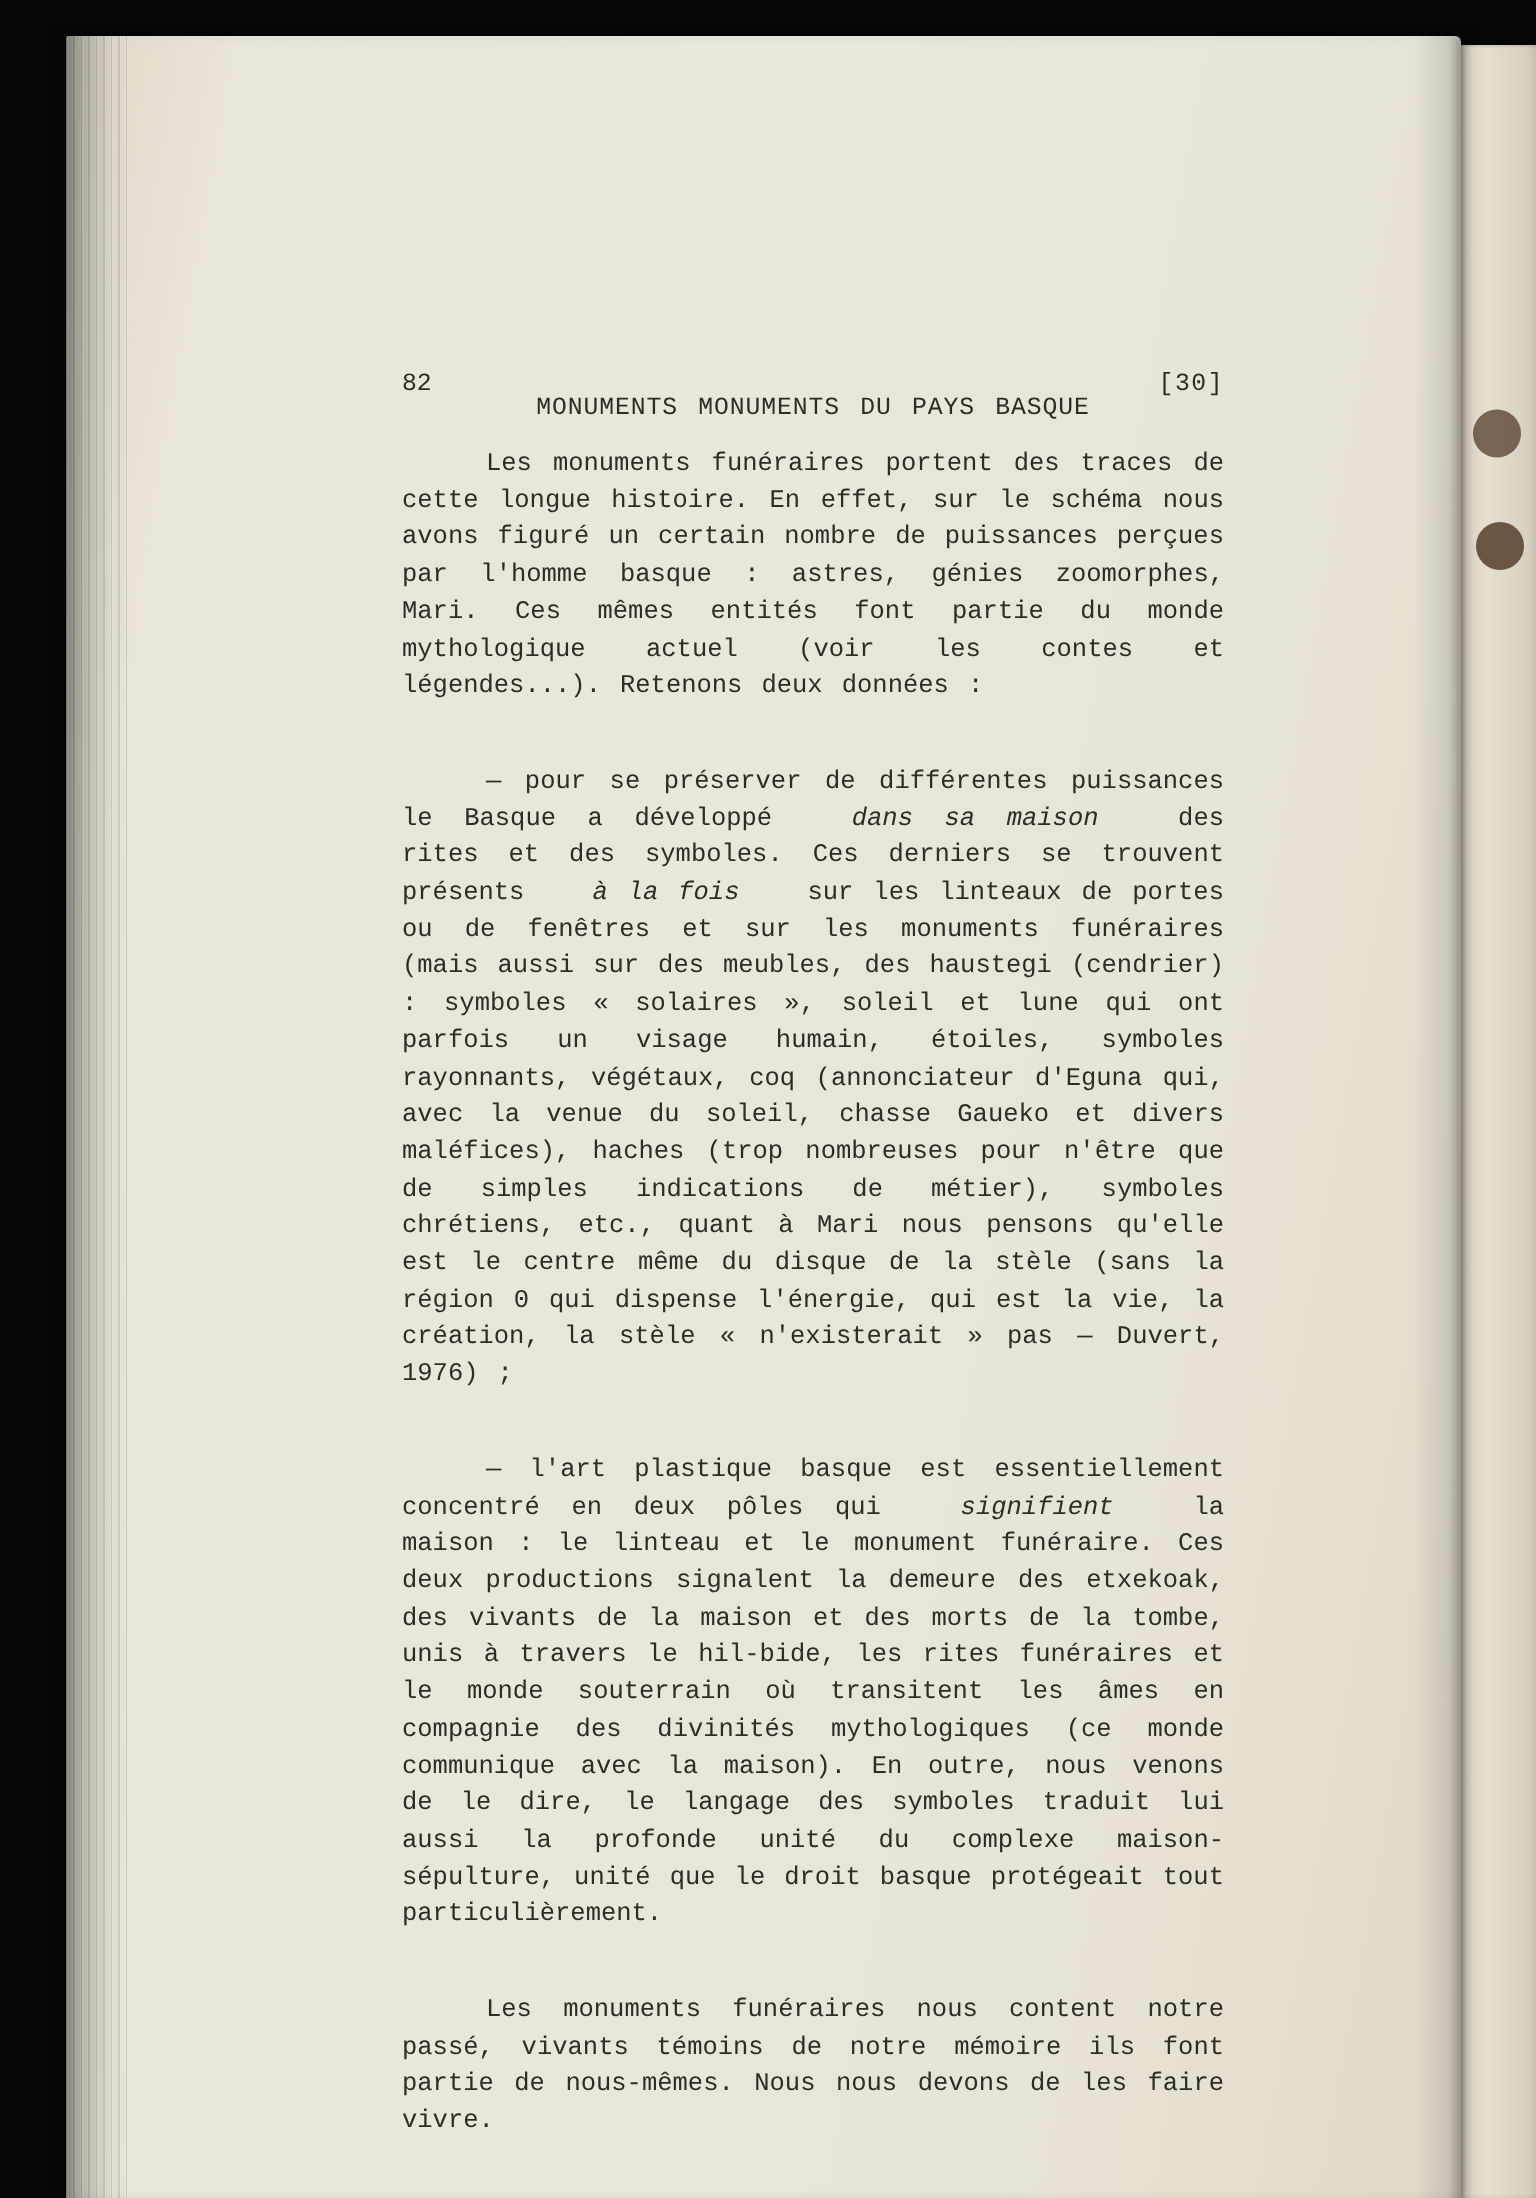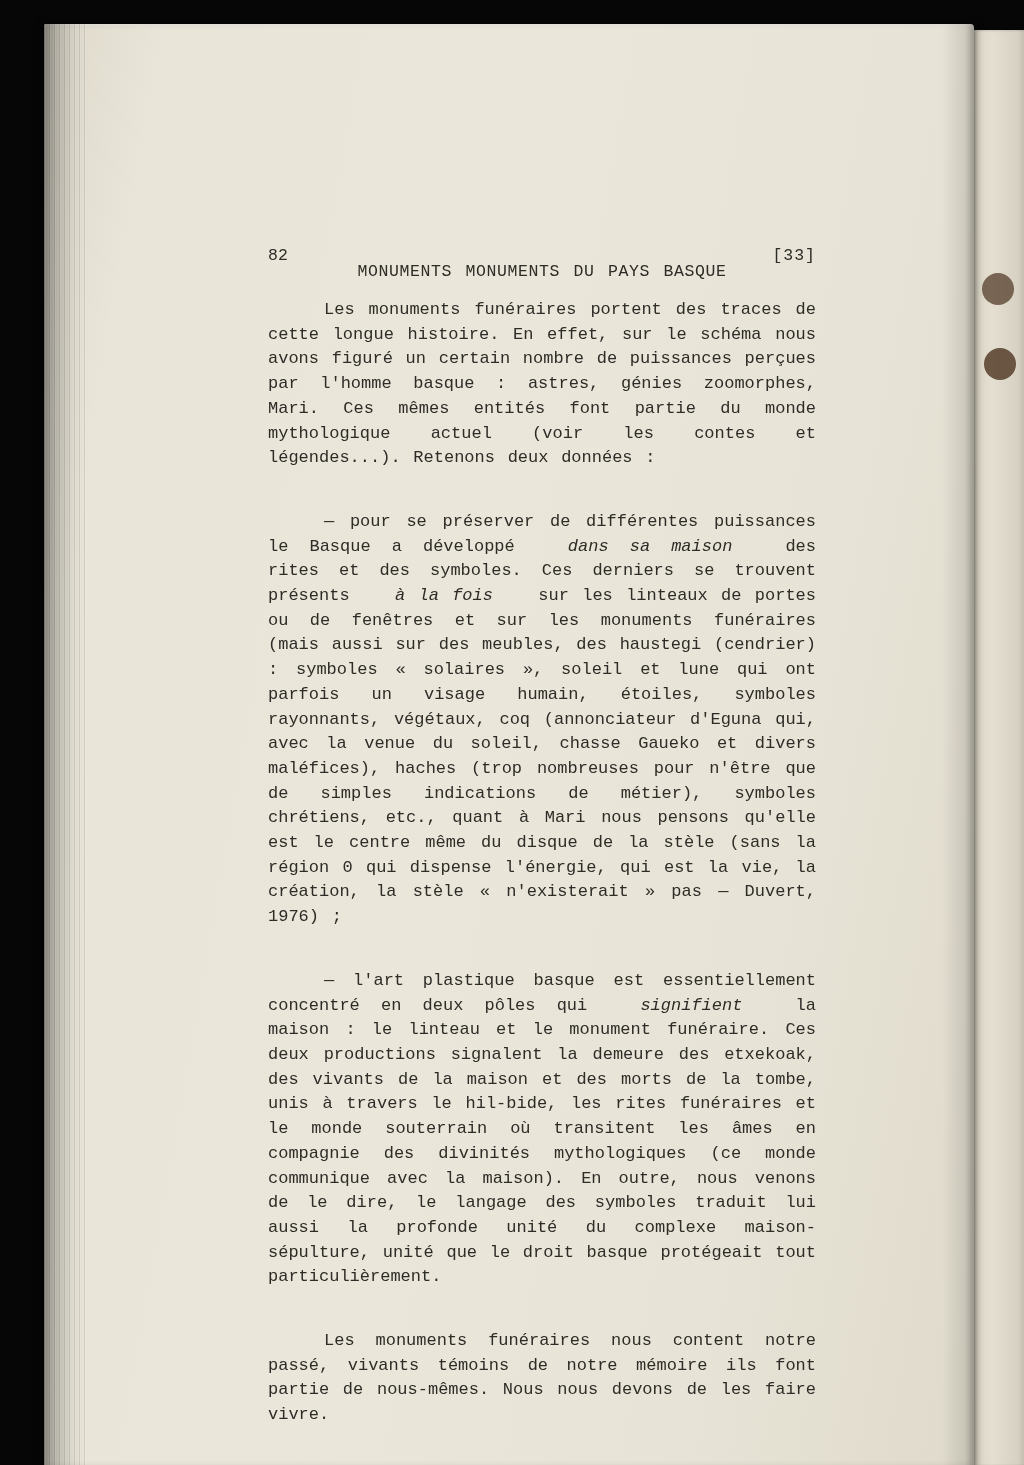--- a/index.html
+++ b/index.html
@@ -105,21 +105,21 @@
 
   <div class="page">
     <div class="gutter"></div>
     <div class="page-right-shade"></div>
 
     <div class="text-block">
 
       <div class="running-head">
         <span class="pageno">82</span>
         <span class="rtitle">MONUMENTS MONUMENTS DU PAYS BASQUE</span>
-        <span class="folio">[33]</span>
+        <span class="folio">[30]</span>
       </div>
 
       <p class="para"><span>Les monuments funéraires portent des traces de cette longue histoire. En effet, sur le schéma nous avons figuré un certain nombre de puissances perçues par l'homme basque : astres, génies zoomorphes, Mari. Ces mêmes entités font partie du monde mythologique actuel (voir les contes et légendes...). Retenons deux données :</span></p>
 
       <p class="para"><span>— pour se préserver de différentes puissances le Basque a développé </span><span class="it">dans sa maison</span><span> des rites et des symboles. Ces derniers se trouvent présents </span><span class="it">à la fois</span><span> sur les linteaux de portes ou de fenêtres et sur les monuments funéraires (mais aussi sur des meubles, des haustegi (cendrier) : symboles « solaires », soleil et lune qui ont parfois un visage humain, étoiles, symboles rayonnants, végétaux, coq (annonciateur d'Eguna qui, avec la venue du soleil, chasse Gaueko et divers maléfices), haches (trop nombreuses pour n'être que de simples indications de métier), symboles chrétiens, etc., quant à Mari nous pensons qu'elle est le centre même du disque de la stèle (sans la région 0 qui dispense l'énergie, qui est la vie, la création, la stèle « n'existerait » pas — Duvert, 1976) ;</span></p>
 
       <p class="para"><span>— l'art plastique basque est essentiellement concentré en deux pôles qui </span><span class="it">signifient</span><span> la maison : le linteau et le monument funéraire. Ces deux productions signalent la demeure des etxekoak, des vivants de la maison et des morts de la tombe, unis à travers le hil-bide, les rites funéraires et le monde souterrain où transitent les âmes en compagnie des divinités mythologiques (ce monde communique avec la maison). En outre, nous venons de le dire, le langage des symboles traduit lui aussi la profonde unité du complexe maison-sépulture, unité que le droit basque protégeait tout particulièrement.</span></p>
 
       <p class="para"><span>Les monuments funéraires nous content notre passé, vivants témoins de notre mémoire ils font partie de nous-mêmes. Nous nous devons de les faire vivre.</span></p>
 

